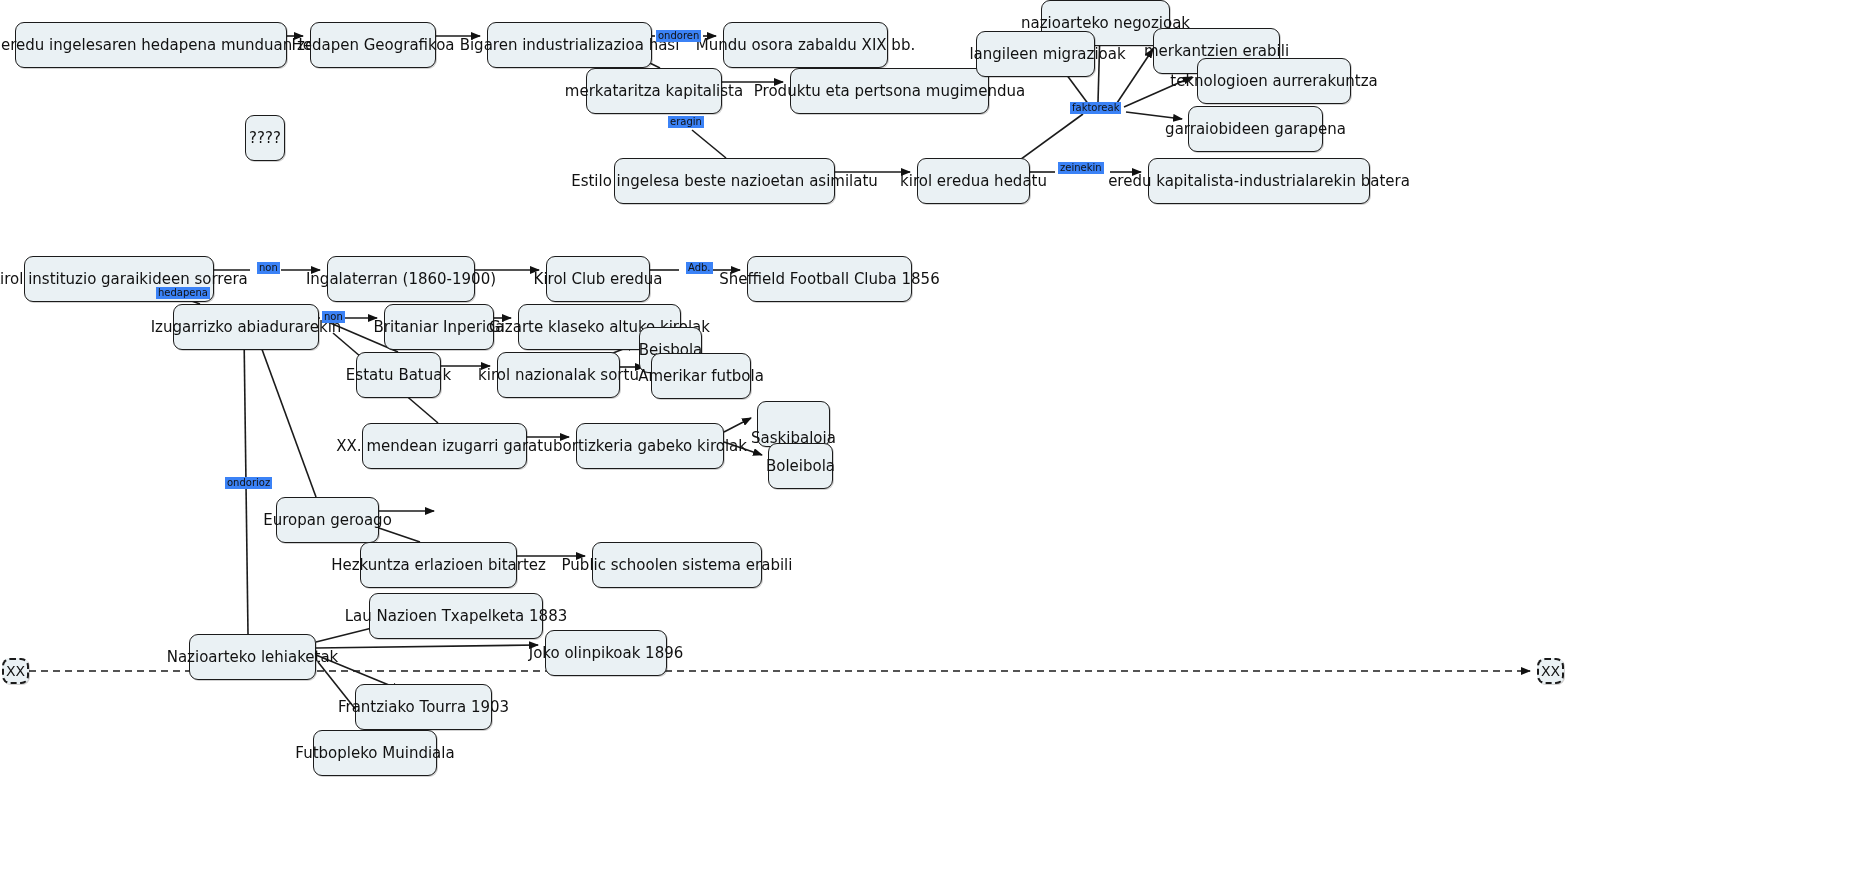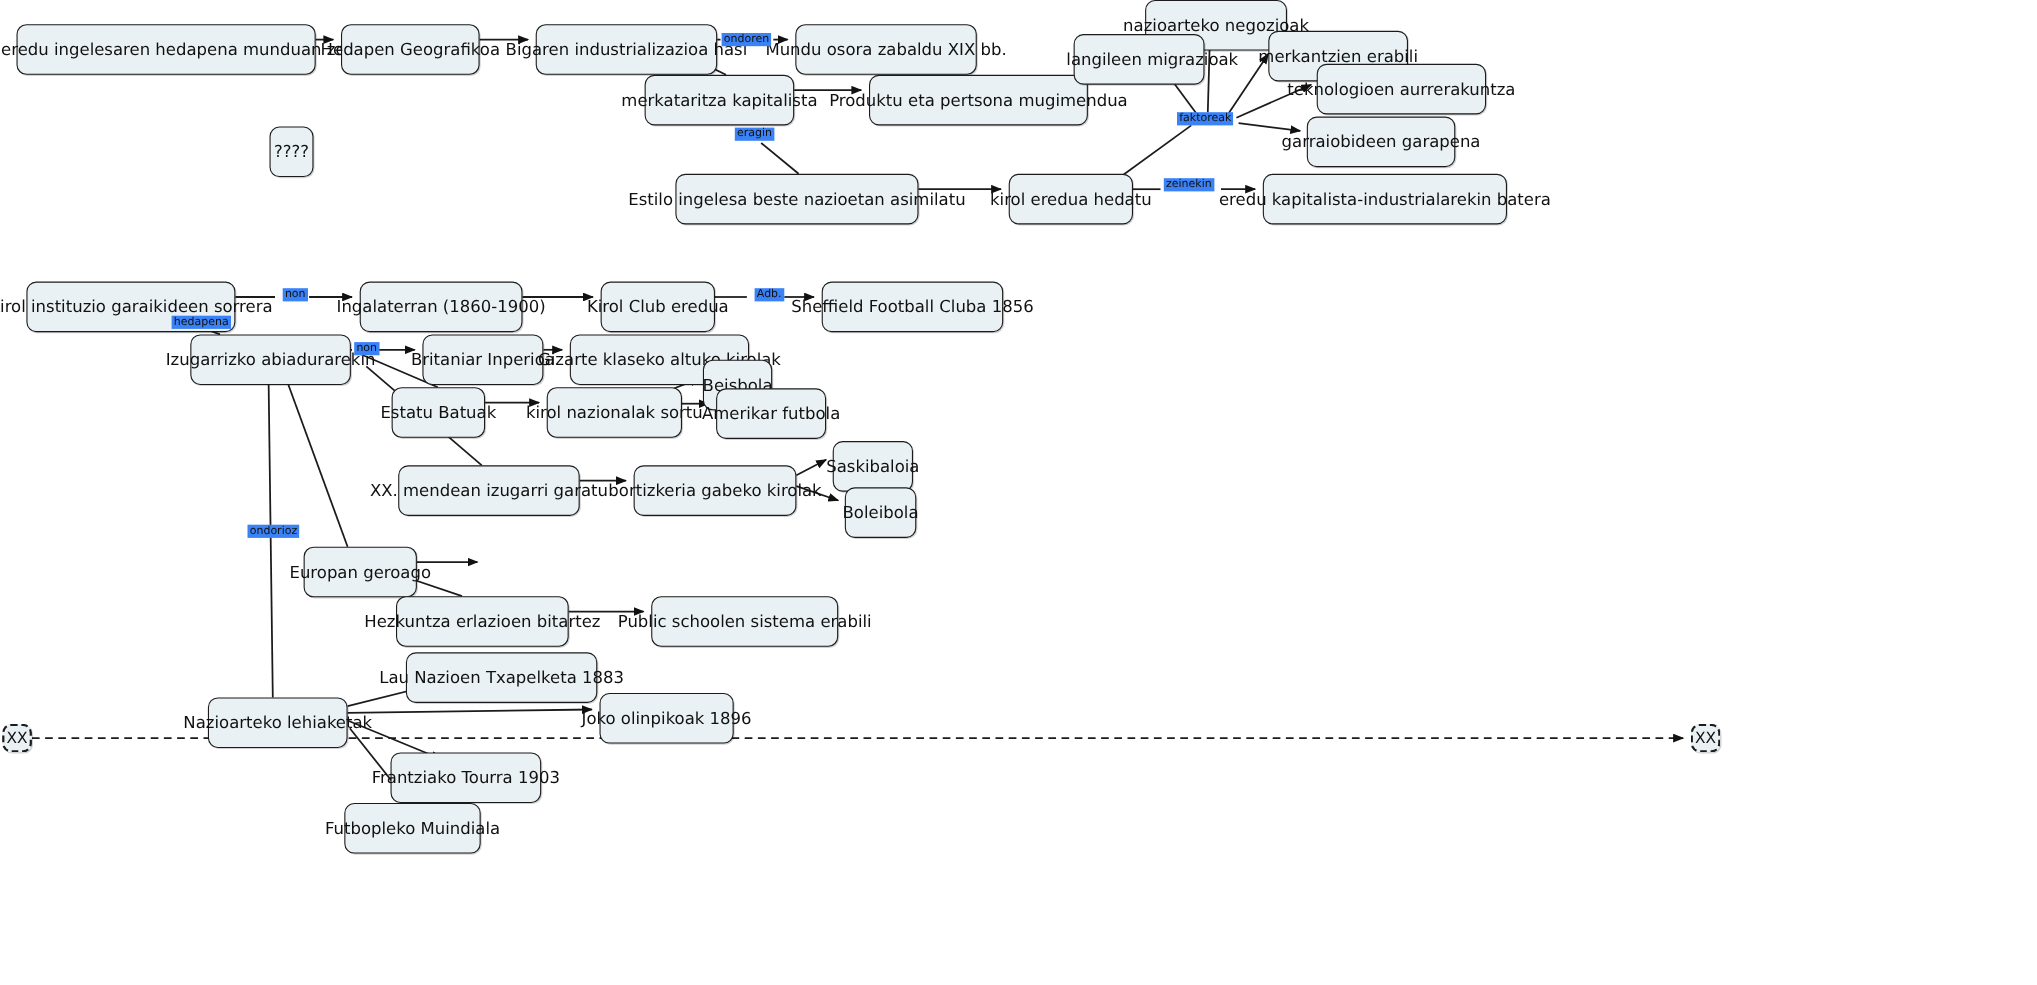--- a/index.html
+++ b/index.html
@@ -202,21 +202,21 @@
     </div>
   <div class="node" style="left:651px;top:353px;width:100px;">
       <span>Amerikar futbola</span>
     </div>
   <div class="node" style="left:362px;top:423px;width:165px;">
       <span>XX. mendean izugarri garatu</span>
     </div>
   <div class="node" style="left:576px;top:423px;width:148px;">
       <span>bortizkeria gabeko kirolak</span>
     </div>
-  <div class="node" style="left:757px;top:401px;width:73px;">
+  <div class="node" style="left:757px;top:401px;width:73px;align-items:flex-end;">
       <span>Saskibaloia</span>
     </div>
   <div class="node" style="left:768px;top:443px;width:65px;">
       <span>Boleibola</span>
     </div>
   <div class="node" style="left:276px;top:497px;width:103px;">
       <span>Europan geroago</span>
     </div>
   <div class="node" style="left:360px;top:542px;width:157px;">
       <span>Hezkuntza erlazioen bitartez</span>

